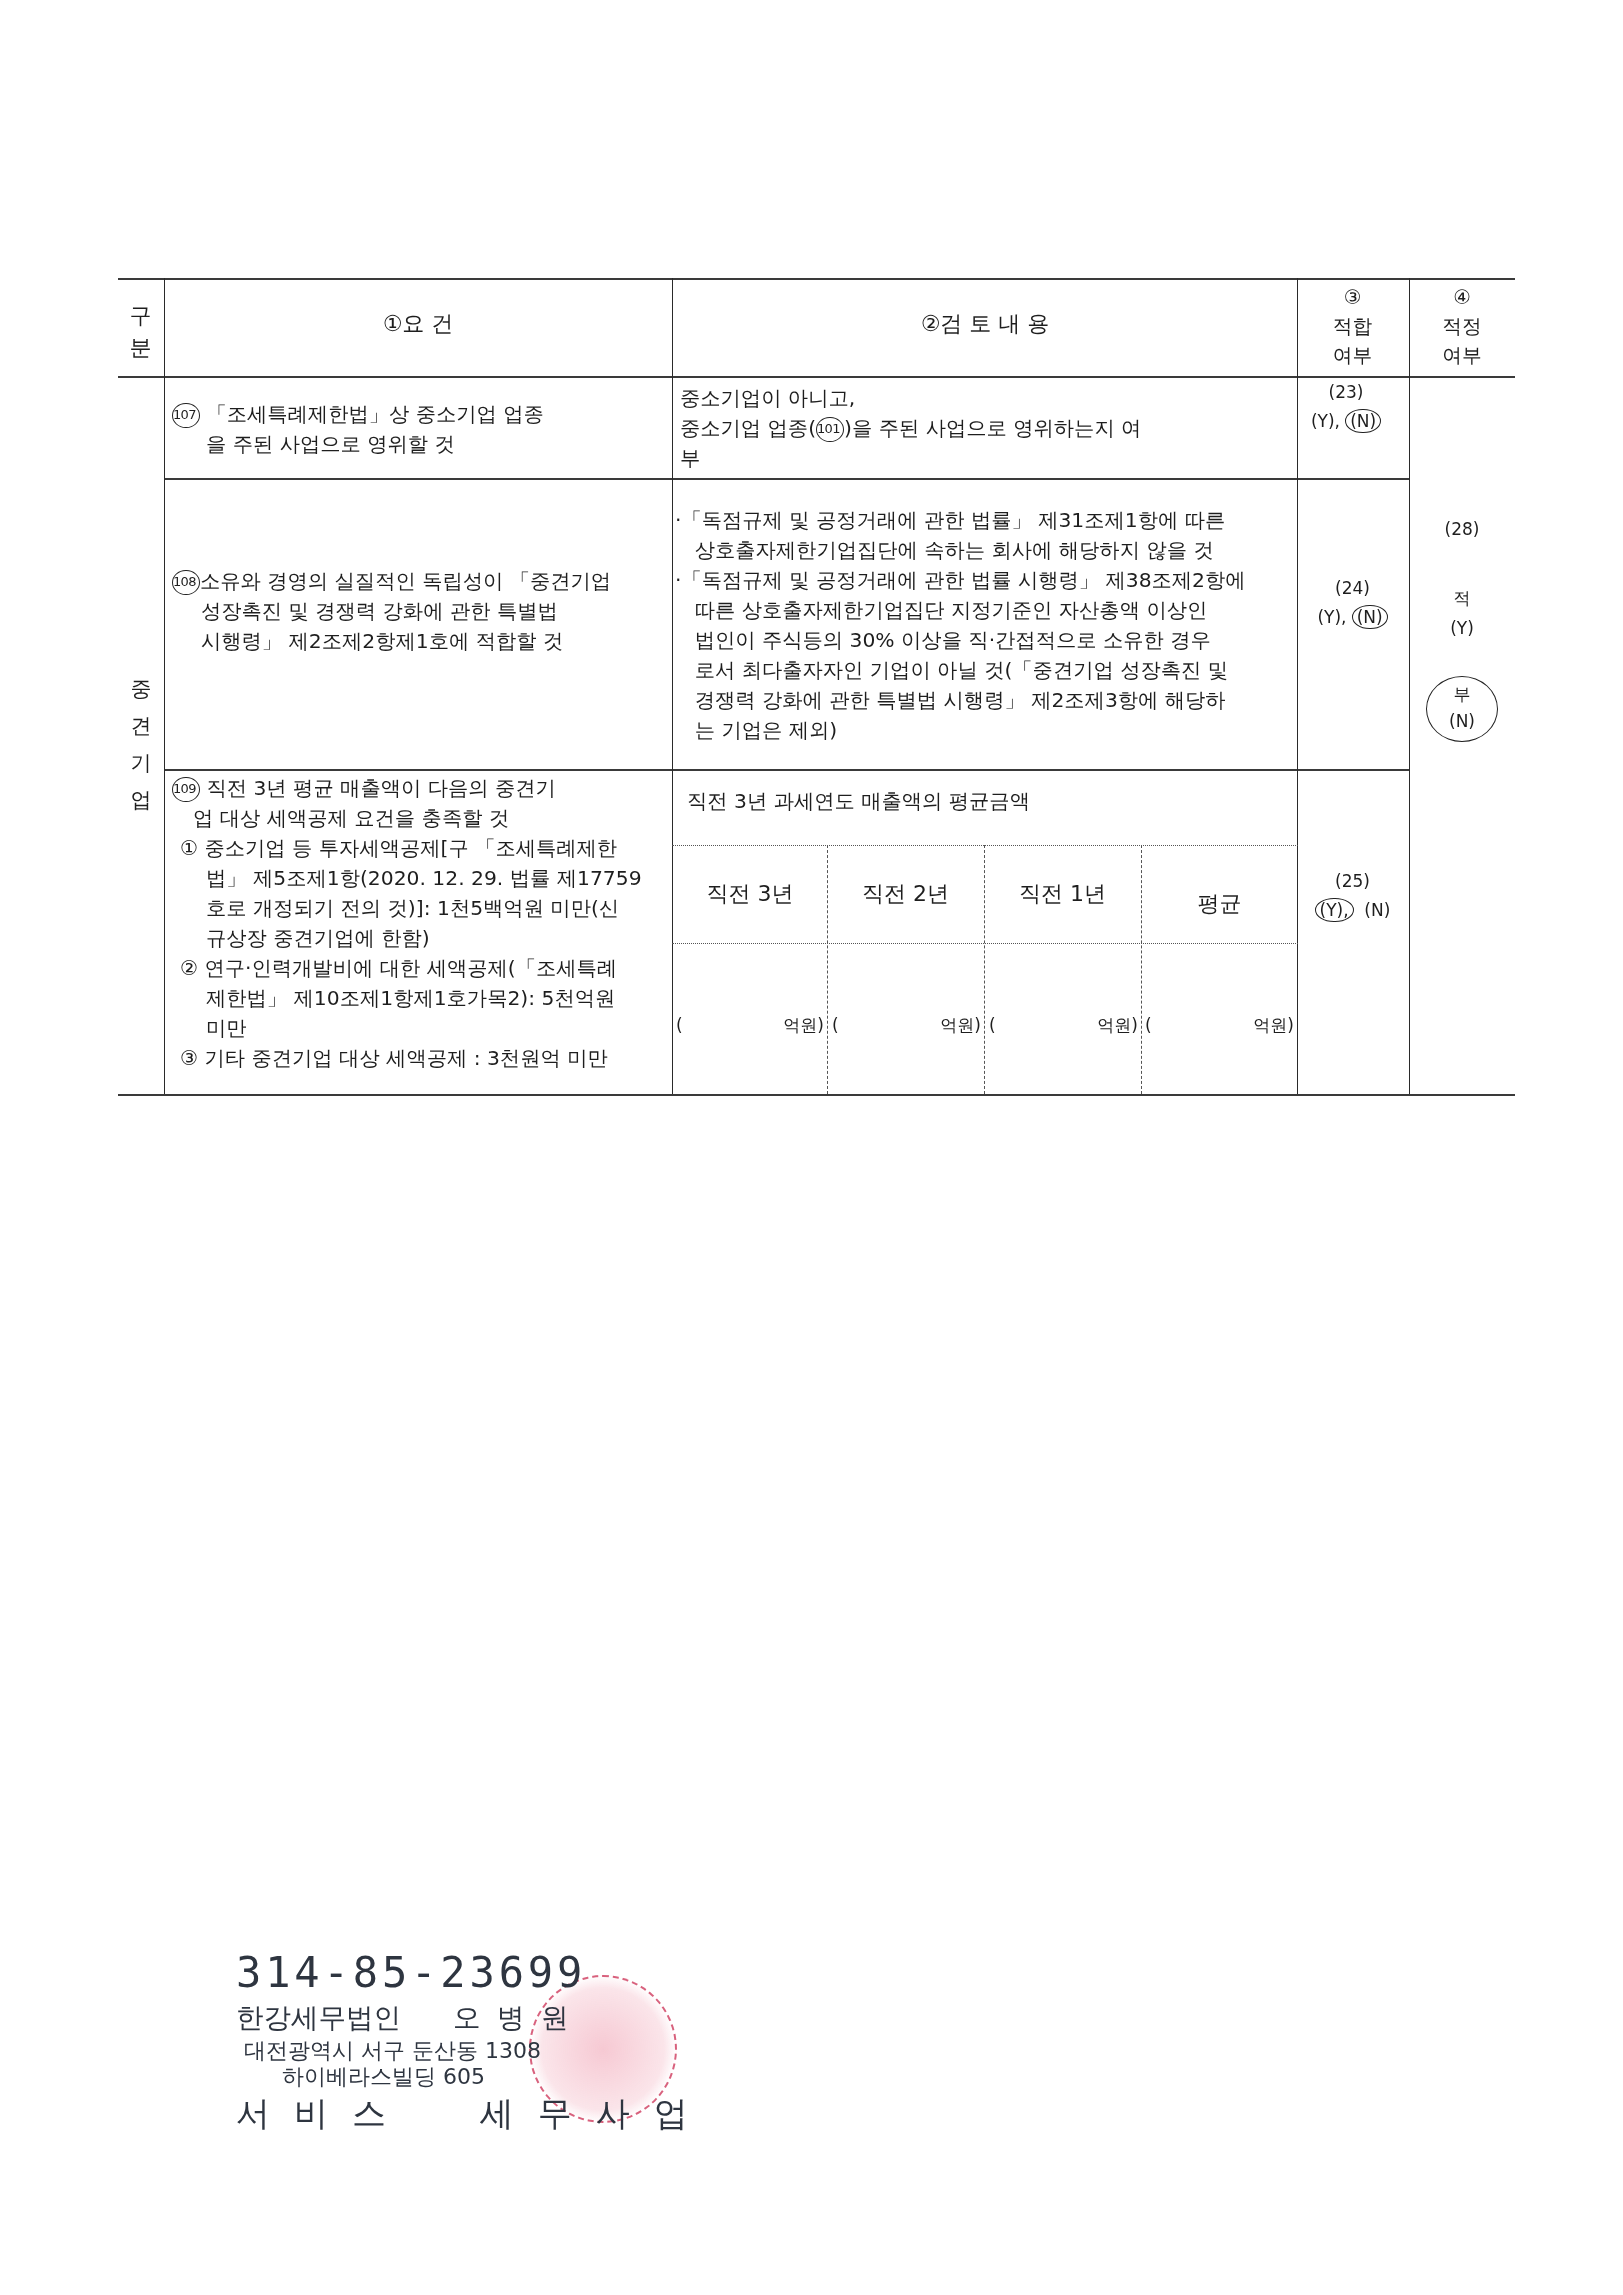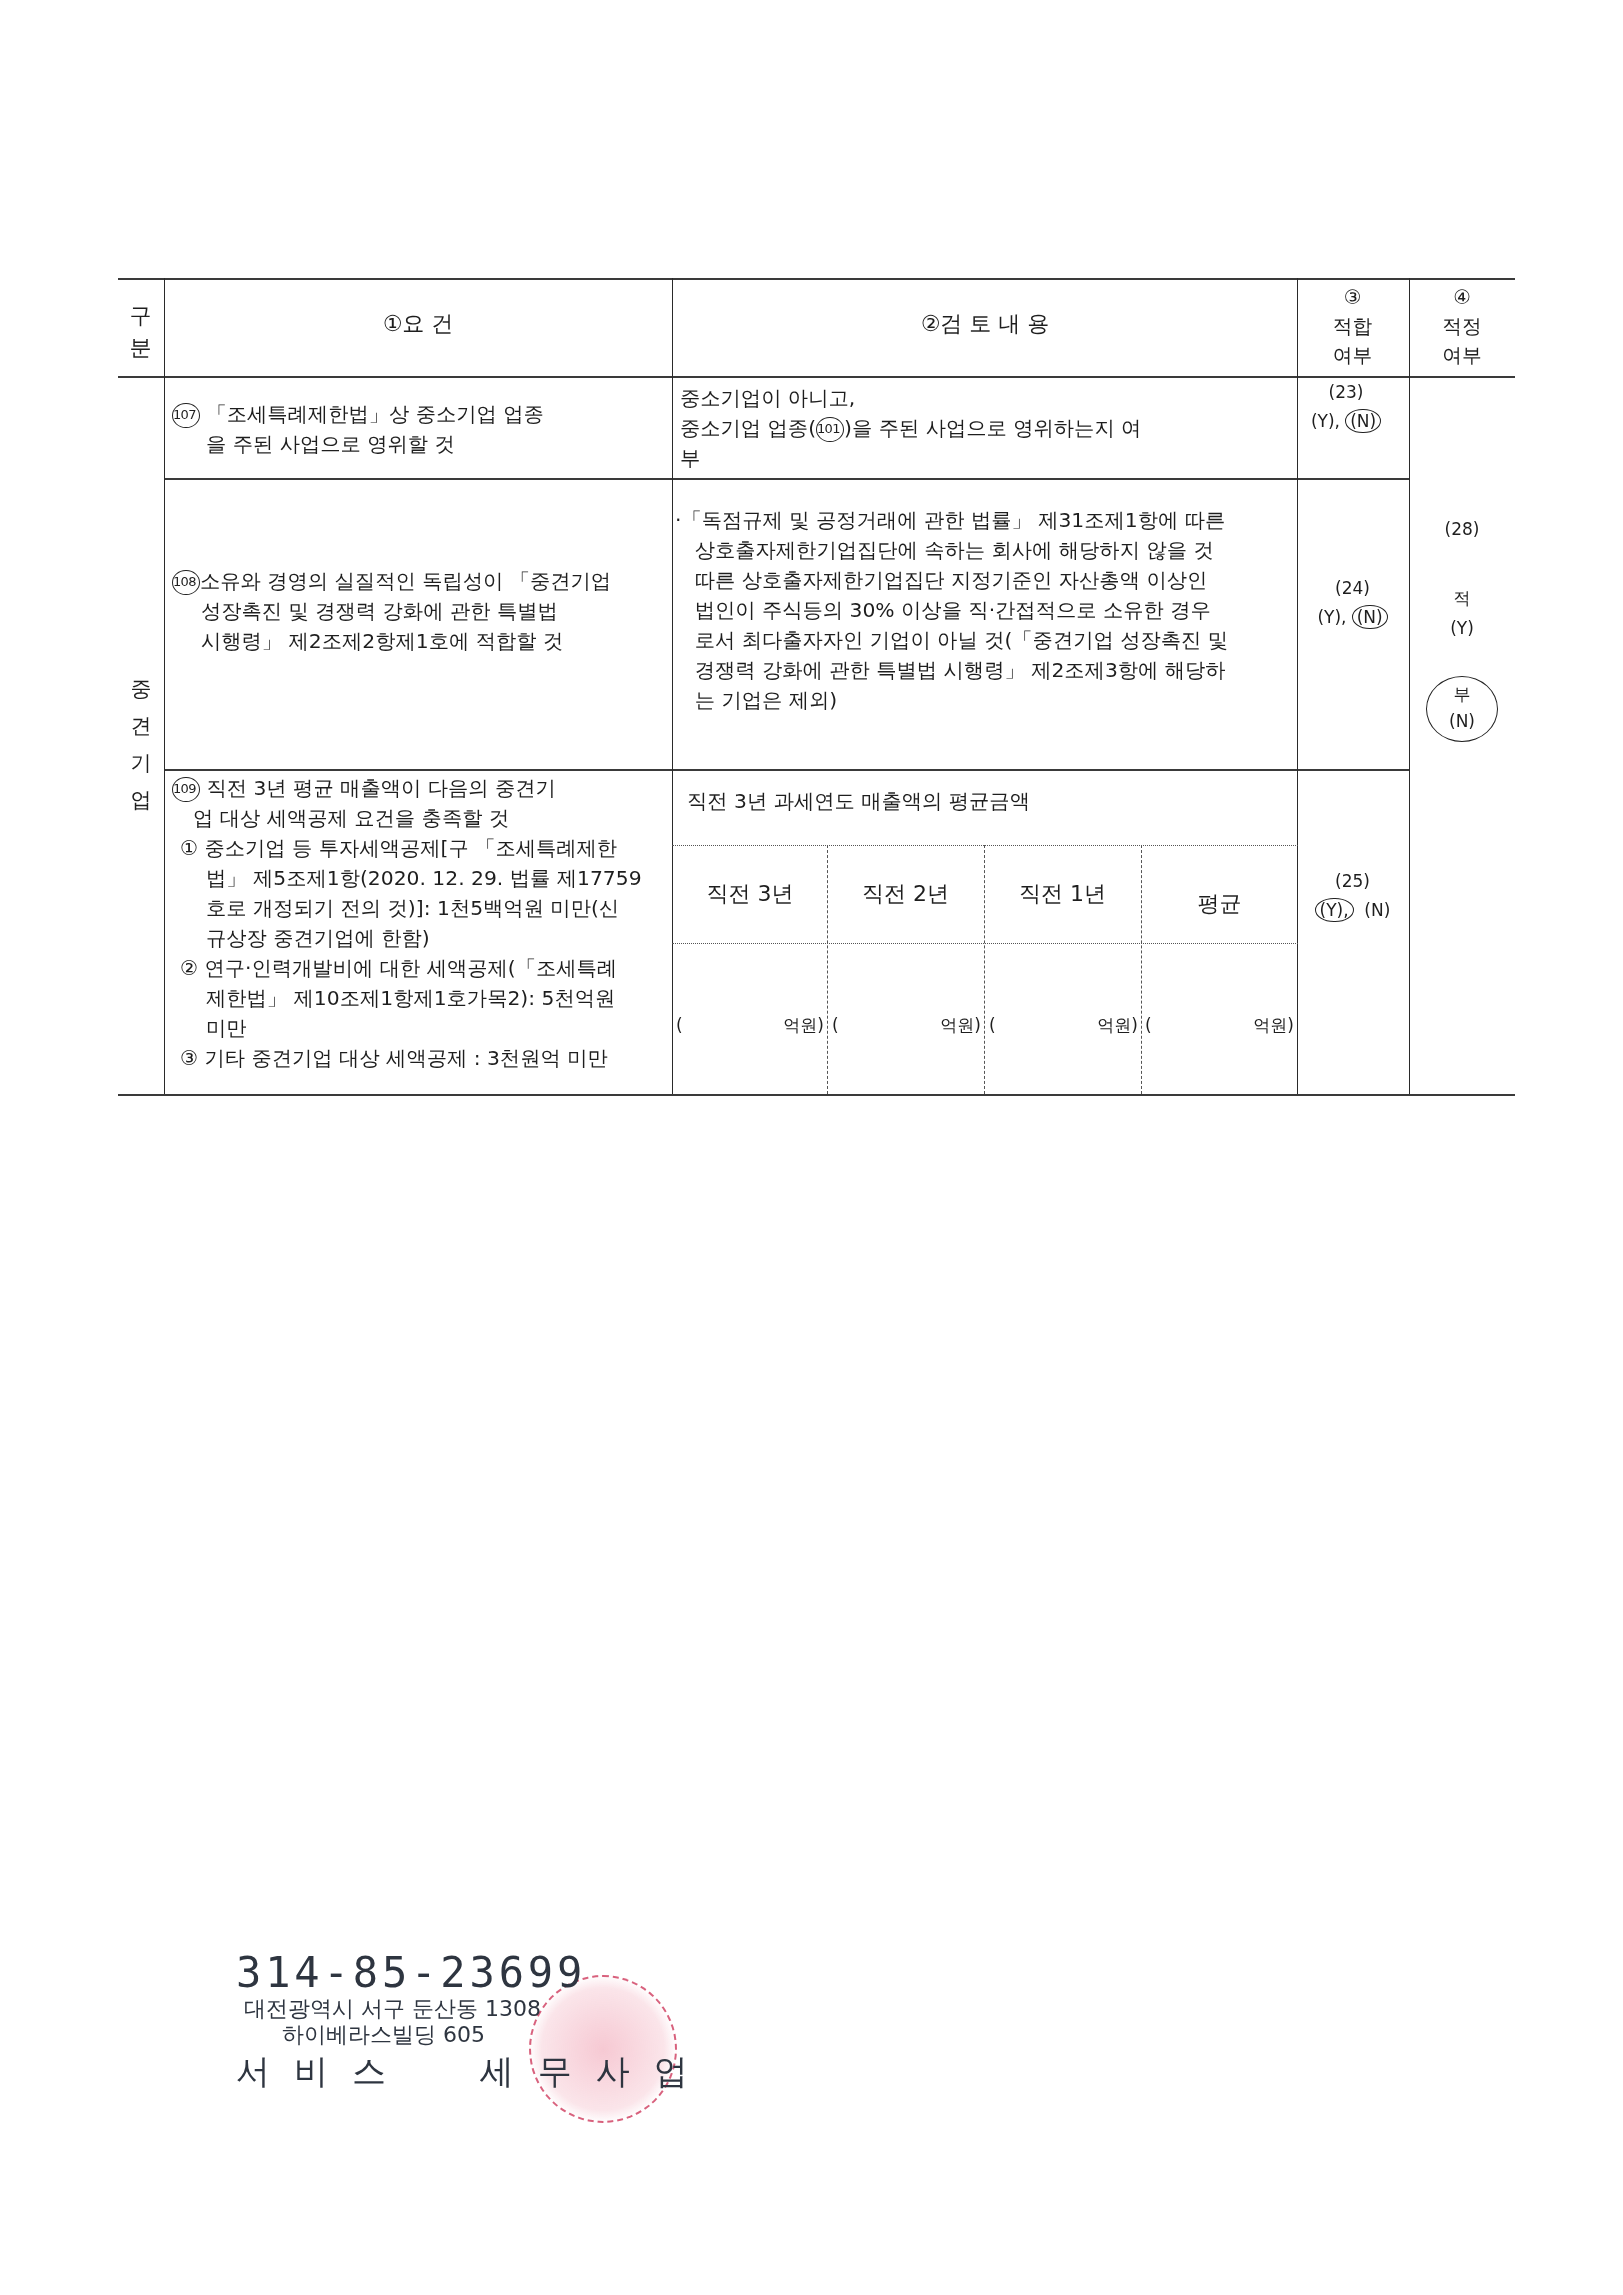--- a/index.html
+++ b/index.html
@@ -75,20 +75,21 @@
     </div>
 
     <div class="txt" style="left:54px;top:288px;">
       <div><span class="circ">108</span><span>소유와 경영의 실질적인 독립성이 「중견기업</span></div>
       <div style="padding-left:29px;">성장촉진 및 경쟁력 강화에 관한 특별법</div>
       <div style="padding-left:29px;">시행령」 제2조제2항제1호에 적합할 것</div>
     </div>
     <div class="txt" style="left:557px;top:219px;line-height:30px;margin-top:8px;">
       <div>·「독점규제 및 공정거래에 관한 법률」 제31조제1항에 따른</div>
       <div style="padding-left:19.7px;">상호출자제한기업집단에 속하는 회사에 해당하지 않을 것</div>
+      <div>·「독점규제 및 공정거래에 관한 법률 시행령」 제38조제2항에</div>
       <div style="padding-left:19.7px;">따른 상호출자제한기업집단 지정기준인 자산총액 이상인</div>
       <div style="padding-left:19.7px;">법인이 주식등의 30% 이상을 직·간접적으로 소유한 경우</div>
       <div style="padding-left:19.7px;">로서 최다출자자인 기업이 아닐 것(「중견기업 성장촉진 및</div>
       <div style="padding-left:19.7px;">경쟁력 강화에 관한 특별법 시행령」 제2조제3항에 해당하</div>
       <div style="padding-left:19.7px;">는 기업은 제외)</div>
     </div>
     <div class="mark" style="left:1179px;top:300px;width:111px;text-align:center;">
       <div>(24)</div>
       <div style="margin-top:6.6px;"><span>(Y),</span> <span class="ring">(N)</span></div>
     </div>
@@ -137,18 +138,19 @@
       <div style="display:inline-block;width:72px;height:66px;border:1.6px solid #222;border-radius:50%;padding-top:3.9px;box-sizing:border-box;line-height:27.5px;">
         <div>부</div>
         <div>(N)</div>
       </div>
     </div>
   </div>
 
   <div class="seal"></div>
   <div class="stamp">
     <div style="font-family:'DejaVu Sans Mono', monospace;font-size:42px;letter-spacing:3.9px;line-height:47px;">314-85-23699</div>
+    <div style="font-size:27.5px;line-height:42px;white-space:nowrap;"><span>한강세무법인</span><span style="display:inline-block;width:52px;"></span><span style="letter-spacing:3.9px;">오 병 원</span></div>
     <div style="font-size:22px;line-height:26px;white-space:nowrap;margin-left:8px;">대전광역시 서구 둔산동 1308</div>
     <div style="font-size:22px;line-height:26px;padding-left:46px;white-space:nowrap;">하이베라스빌딩 605</div>
     <div style="font-size:34px;line-height:46px;white-space:pre;letter-spacing:6.6px;">서 비 스     세 무 사 업</div>
   </div>
 </div>
 
 
 </body></html>

